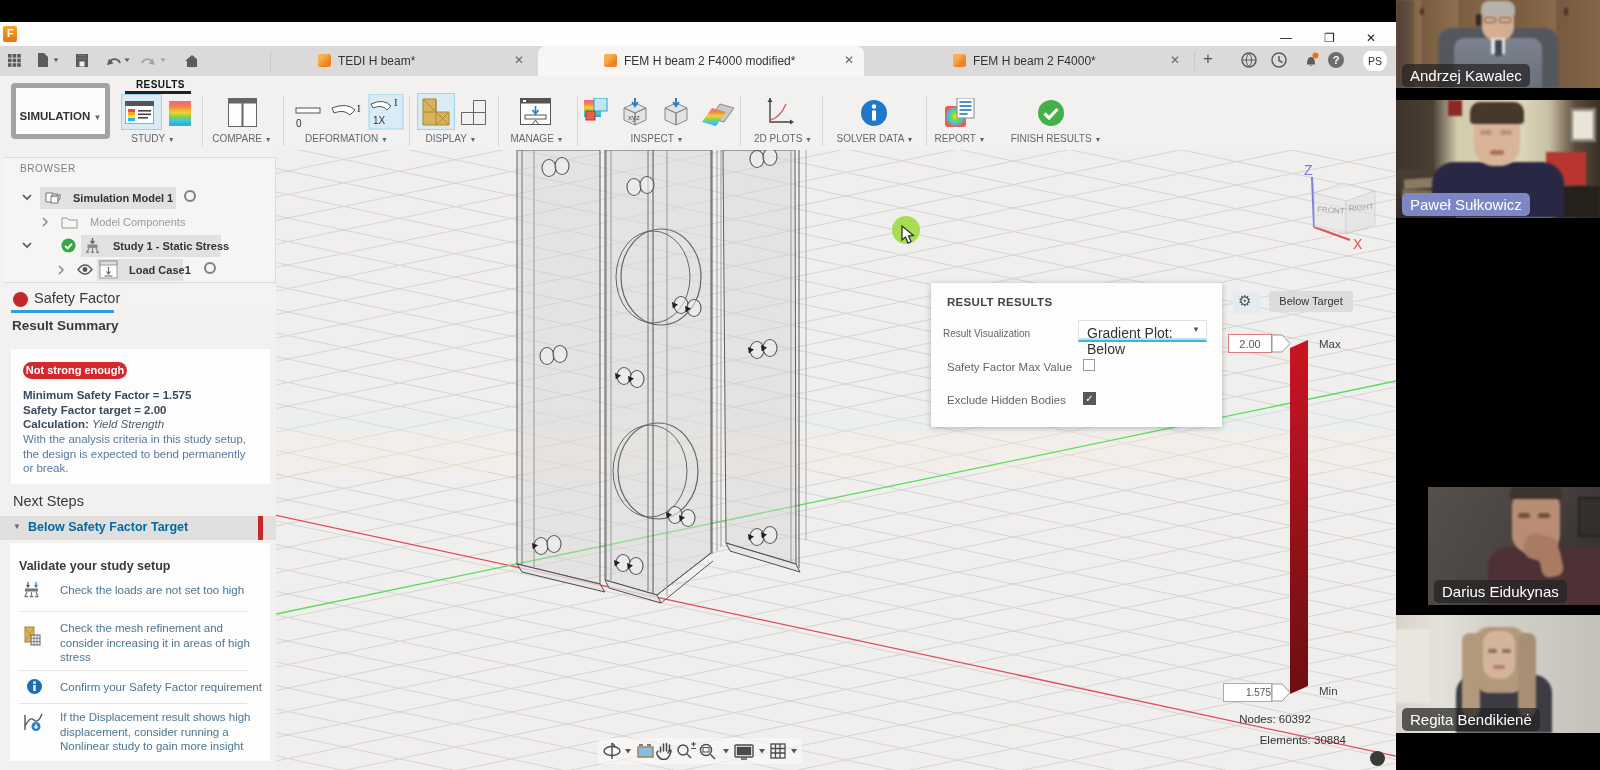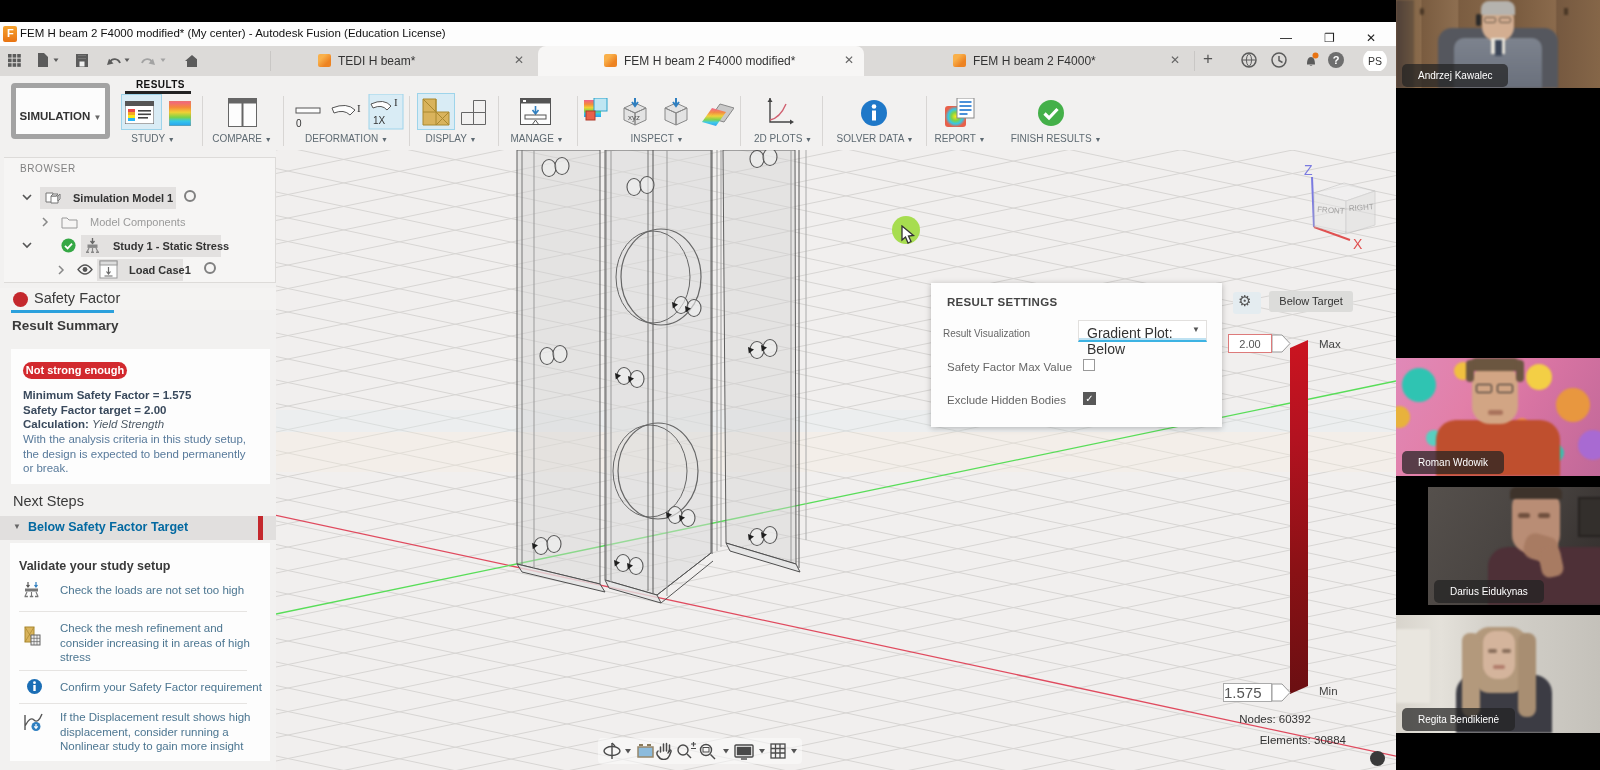--- a/index.html
+++ b/index.html
@@ -24,28 +24,27 @@
 .gsep{position:absolute;top:20px;width:1px;height:50px;background:#d8d6d4;}
 .hibox{position:absolute;background:#d9ecf5;border:1px solid #9ed4ea;}
 
 #leftpanel{position:absolute;left:0px;top:150px;width:276px;height:620px;background:#f2f1f0;}
 
 #viewport{position:absolute;left:276px;top:150px;width:1120px;height:620px;background:#f1efee;overflow:hidden;}
 
 
 #videos{position:absolute;left:1396px;top:0;width:204px;height:770px;background:#000;}
 .vcell{position:absolute;left:0;width:204px;overflow:hidden;}
-.vlabel{position:absolute;left:6px;background:rgba(35,35,35,.72);color:#fff;border-radius:5px;font-size:10px;line-height:23px;padding:0 16px;white-space:nowrap;filter:none !important;}
+.vlabel{position:absolute;left:6px;background:rgba(35,35,35,.72);color:#fff;border-radius:5px;font-size:15px;line-height:23px;padding:0 8px;white-space:nowrap;filter:none !important;}
 .vcell div{filter:blur(1.2px);}
 </style>
 </head>
 <body>
 <div id="titlebar">
   <div class="ficon"></div>
-  <div class="ttext">FEM H beam 2 F4000 modified* (My center) - Autodesk Fusion (Education License)</div>
   <div class="wbtn" style="left:1280px;">—</div>
   <div class="wbtn" style="left:1324px;">❐</div>
   <div class="wbtn" style="left:1366px;">✕</div>
 </div>
 <div id="tabbar">
   <svg class="abs" style="left:7px;top:7px;" width="190" height="17" viewBox="0 0 190 17">
     <g fill="#5b5b5b">
       <rect x="1" y="1" width="3.6" height="3.6"></rect>
         <rect x="5.6" y="1" width="3.6" height="3.6"></rect>
         <rect x="10.2" y="1" width="3.6" height="3.6"></rect>
@@ -529,21 +528,21 @@
       </g>
     </g>
   </svg>
 
   <div class="abs" style="left:616px;top:66px;width:28px;height:28px;border-radius:50%;background:#a7dd50;"></div>
   <svg class="abs" style="left:625px;top:75px;" width="16" height="20" viewBox="0 0 16 20">
     <path d="M1 1 l0 14 l3.5 -3 l2.5 6 l3 -1.5 l-2.5 -5.5 l5 -0.5 z" fill="#fff" stroke="#333" stroke-width="1.3"></path>
   </svg>
 
   <div class="abs" style="left:655px;top:133px;width:291px;height:144px;background:#fdfdfd;box-shadow:0 1px 6px rgba(0,0,0,0.25);">
-    <div class="abs" style="left:16px;top:13px;font-size:11.5px;font-weight:bold;color:#444;letter-spacing:0.3px;">RESULT SETTINGS</div>
+    <div class="abs" style="left:16px;top:13px;font-size:11.5px;font-weight:bold;color:#444;letter-spacing:0.3px;">RESULT RESULTS</div>
     <div class="abs" style="left:12px;top:45px;font-size:10px;color:#666;">Result Visualization</div>
     <div class="abs" style="left:147px;top:37px;width:129px;height:22px;background:#fff;border:1px solid #e2e0de;border-bottom:2px solid #3db3e3;box-shadow:inset 0 -2px 0 #bfe2f2;">
       <span class="abs" style="left:8px;top:4px;font-size:14px;color:#333;">Gradient Plot: Below</span>
       <span class="abs" style="left:113px;top:4px;font-size:8px;color:#555;">▼</span>
     </div>
     <div class="abs" style="left:16px;top:78px;font-size:11.5px;color:#666;">Safety Factor Max Value</div>
     <div class="abs" style="left:152px;top:76px;width:12px;height:12px;border:1.5px solid #999;background:#fff;"></div>
     <div class="abs" style="left:16px;top:111px;font-size:11.5px;color:#666;">Exclude Hidden Bodies</div>
     <div class="abs" style="left:152px;top:109px;width:13px;height:13px;background:#585858;color:#fff;font-size:10px;text-align:center;line-height:13px;">✓</div>
   </div>
@@ -551,21 +550,21 @@
   <div class="abs" style="left:957px;top:142px;width:28px;height:22px;background:#e4ecf0;border-radius:3px;"></div>
   <div class="abs" style="left:962px;top:142px;font-size:15px;color:#555;">⚙</div>
   <div class="abs" style="left:993px;top:141px;width:84px;height:21px;background:#dcdcda;border-radius:3px;font-size:11px;color:#333;text-align:center;line-height:21px;">Below Target</div>
 
   <div class="abs" style="left:952px;top:184px;width:44px;height:19px;background:#fff;border:1px solid #dd7a7a;font-size:11px;color:#555;text-align:center;line-height:18px;">2.00</div>
   <svg class="abs" style="left:996px;top:184px;" width="19" height="19">
       <path d="M0 1 l10 0 l8 8.5 l-8 8.5 l-10 0 z" fill="#fff" stroke="#999"></path>
     </svg>
   <div class="abs" style="left:1014px;top:190px;width:18px;height:354px;background:linear-gradient(180deg,#cb1420,#b31220 28%,#8a1115 65%,#6b0f12);clip-path:polygon(0 8px,100% 0,100% calc(100% - 8px),0 100%);"></div>
   <div class="abs" style="left:1043px;top:188px;font-size:11.5px;color:#444;">Max</div>
-  <div class="abs" style="left:947px;top:533px;width:49px;height:19px;background:#fff;border:1px solid #aaa;font-size:15px;color:#555;text-align:left;line-height:18px;">1.575</div>
+  <div class="abs" style="left:947px;top:533px;width:49px;height:19px;background:#fff;border:1px solid #aaa;font-size:10px;color:#555;text-align:right;line-height:18px;">1.575</div>
   <svg class="abs" style="left:996px;top:533px;" width="19" height="19">
       <path d="M0 1 l10 0 l8 8.5 l-8 8.5 l-10 0 z" fill="#fff" stroke="#999"></path>
     </svg>
   <div class="abs" style="left:1043px;top:535px;font-size:11.5px;color:#444;">Min</div>
   <div class="abs" style="left:944px;top:563px;width:110px;height:13px;font-size:11.5px;color:#333;text-align:center;">Nodes: 60392</div>
   <div class="abs" style="left:944px;top:584px;width:126px;height:13px;font-size:11.5px;color:#333;text-align:right;">Elements: 30884</div>
   <div class="abs" style="left:1094px;top:601px;width:15px;height:15px;border-radius:50%;background:#3a3a3a;"></div>
 
   <div class="abs" style="left:322px;top:588px;width:204px;height:26px;background:rgba(252,252,252,0.55);border-radius:4px;"></div>
   <svg class="abs" style="left:327px;top:592px;" width="196" height="18" viewBox="0 0 196 18">
@@ -617,42 +616,38 @@
     <div class="abs" style="left:86px;top:5px;width:32px;height:36px;background:#d3ae91;border-radius:14px;"></div>
     <div class="abs" style="left:85px;top:1px;width:34px;height:14px;background:#b5b3ae;border-radius:8px 8px 0 0;"></div>
     <div class="abs" style="left:88px;top:17px;width:12px;height:6px;border:1.2px solid #6a5a4a;border-radius:2px;"></div>
     <div class="abs" style="left:103px;top:17px;width:12px;height:6px;border:1.2px solid #6a5a4a;border-radius:2px;"></div>
     <div class="abs" style="left:80px;top:14px;width:5px;height:12px;background:#2a2a2a;border-radius:2px;"></div>
     <div class="abs" style="left:95px;top:38px;width:14px;height:16px;background:#e8e4da;"></div>
     <div class="abs" style="left:99px;top:40px;width:7px;height:16px;background:#3c4658;"></div>
     <div class="vlabel" style="top:64px;">Andrzej Kawalec</div>
   </div>
 
-
-
-  <div class="vcell" style="top:358px;height:118px;background:linear-gradient(120deg,#e089b8 0,#e27fa8 35%,#d773a2 60%,#c06898 100%);">
-    <div class="abs" style="left:6px;top:10px;width:34px;height:34px;background:#2fc4b2;border-radius:50%;"></div>
-    <div class="abs" style="left:-8px;top:48px;width:22px;height:22px;background:#e8b23c;border-radius:50%;"></div>
-    <div class="abs" style="left:30px;top:72px;width:16px;height:16px;background:#58cfc0;border-radius:50%;"></div>
-    <div class="abs" style="left:58px;top:4px;width:18px;height:18px;background:#f0c040;border-radius:50%;"></div>
-    <div class="abs" style="left:130px;top:6px;width:26px;height:26px;background:#f3cf45;border-radius:50%;"></div>
-    <div class="abs" style="left:160px;top:30px;width:34px;height:34px;background:#e8973f;border-radius:50%;"></div>
-    <div class="abs" style="left:182px;top:72px;width:30px;height:30px;background:#a86ad2;border-radius:50%;"></div>
-    <div class="abs" style="left:150px;top:86px;width:18px;height:18px;background:#38bfae;border-radius:50%;"></div>
-    <div class="abs" style="left:120px;top:60px;width:12px;height:12px;background:#f09048;border-radius:50%;"></div>
-    <div class="abs" style="left:40px;top:62px;width:124px;height:56px;background:#bf4f2e;border-radius:20px 20px 0 0;"></div>
-    <div class="abs" style="left:76px;top:8px;width:46px;height:58px;background:#d2a584;border-radius:15px 15px 18px 18px;"></div>
-    <div class="abs" style="left:74px;top:0px;width:50px;height:13px;background:#6b5640;border-radius:6px 6px 0 0;"></div>
-    <div class="abs" style="left:70px;top:2px;width:8px;height:22px;background:#6b5640;border-radius:4px;"></div>
-    <div class="abs" style="left:120px;top:2px;width:8px;height:22px;background:#6b5640;border-radius:4px;"></div>
-    <div class="abs" style="left:80px;top:26px;width:16px;height:9px;border:1.8px solid #2a2a2a;border-radius:2px;"></div>
-    <div class="abs" style="left:101px;top:26px;width:16px;height:9px;border:1.8px solid #2a2a2a;border-radius:2px;"></div>
-    <div class="abs" style="left:92px;top:52px;width:15px;height:5px;background:#a9735c;border-radius:3px;"></div>
-    <div class="vlabel" style="top:93px;">Roman Wdowik</div>
-  </div>
+  <div class="vcell" style="top:100px;height:118px;background:linear-gradient(90deg,#3c332b 0,#4a3f33 18%,#d3cbae 30%,#dcd5b8 62%,#c8c0a4 75%,#5a4a3a 88%,#3a3028 100%);">
+    <div class="abs" style="left:0;top:70px;width:60px;height:48px;background:linear-gradient(180deg,#4a3f33,#2e2721);"></div>
+    <div class="abs" style="left:8px;top:78px;width:44px;height:10px;background:#8a7a62;transform:rotate(-4deg);"></div>
+    <div class="abs" style="left:6px;top:90px;width:48px;height:8px;background:#7a6a52;transform:rotate(3deg);"></div>
+    <div class="abs" style="left:150px;top:52px;width:40px;height:34px;background:#b8362e;"></div>
+    <div class="abs" style="left:160px;top:86px;width:44px;height:32px;background:#27211c;"></div>
+    <div class="abs" style="left:174px;top:8px;width:26px;height:34px;background:#e8e4d8;border:3px solid #8a8578;"></div>
+    <div class="abs" style="left:52px;top:0px;width:14px;height:16px;background:#8a2a22;"></div>
+    <div class="abs" style="left:36px;top:62px;width:132px;height:56px;background:#282844;border-radius:22px 22px 0 0;"></div>
+    <div class="abs" style="left:78px;top:12px;width:46px;height:54px;background:#d9b499;border-radius:16px 16px 20px 20px;"></div>
+    <div class="abs" style="left:74px;top:2px;width:54px;height:22px;background:#47382c;border-radius:10px 10px 4px 4px;"></div>
+    <div class="abs" style="left:84px;top:30px;width:12px;height:5px;background:#b99379;border-radius:3px;"></div>
+    <div class="abs" style="left:104px;top:30px;width:12px;height:5px;background:#b99379;border-radius:3px;"></div>
+    <div class="abs" style="left:94px;top:50px;width:14px;height:5px;background:#a9735c;border-radius:3px;"></div>
+    <div class="vlabel" style="top:93px;background:#7d87c6;">Paweł Sułkowicz</div>
+  </div>
+
+
 
   <div class="vcell" style="top:487px;height:118px;background:linear-gradient(120deg,#55504c 0,#4a4542 40%,#3a3533 70%,#2e2a28 100%);margin-left:32px;">
     <div class="abs" style="left:150px;top:10px;width:44px;height:40px;background:#332f2c;border:2px solid #262220;"></div>
     <div class="abs" style="left:60px;top:60px;width:130px;height:58px;background:#4e3037;border-radius:20px 20px 0 0;"></div>
     <div class="abs" style="left:84px;top:4px;width:48px;height:62px;background:#b98d75;border-radius:15px 15px 18px 18px;"></div>
     <div class="abs" style="left:82px;top:0px;width:52px;height:12px;background:#3e332b;border-radius:6px 6px 0 0;"></div>
     <div class="abs" style="left:90px;top:26px;width:12px;height:5px;background:#70503e;border-radius:3px;"></div>
     <div class="abs" style="left:110px;top:26px;width:12px;height:5px;background:#70503e;border-radius:3px;"></div>
     <div class="abs" style="left:96px;top:48px;width:34px;height:26px;background:#a87b62;border-radius:10px;transform:rotate(16deg);"></div>
     <div class="abs" style="left:112px;top:60px;width:22px;height:30px;background:#a87b62;border-radius:8px;transform:rotate(-12deg);"></div>

